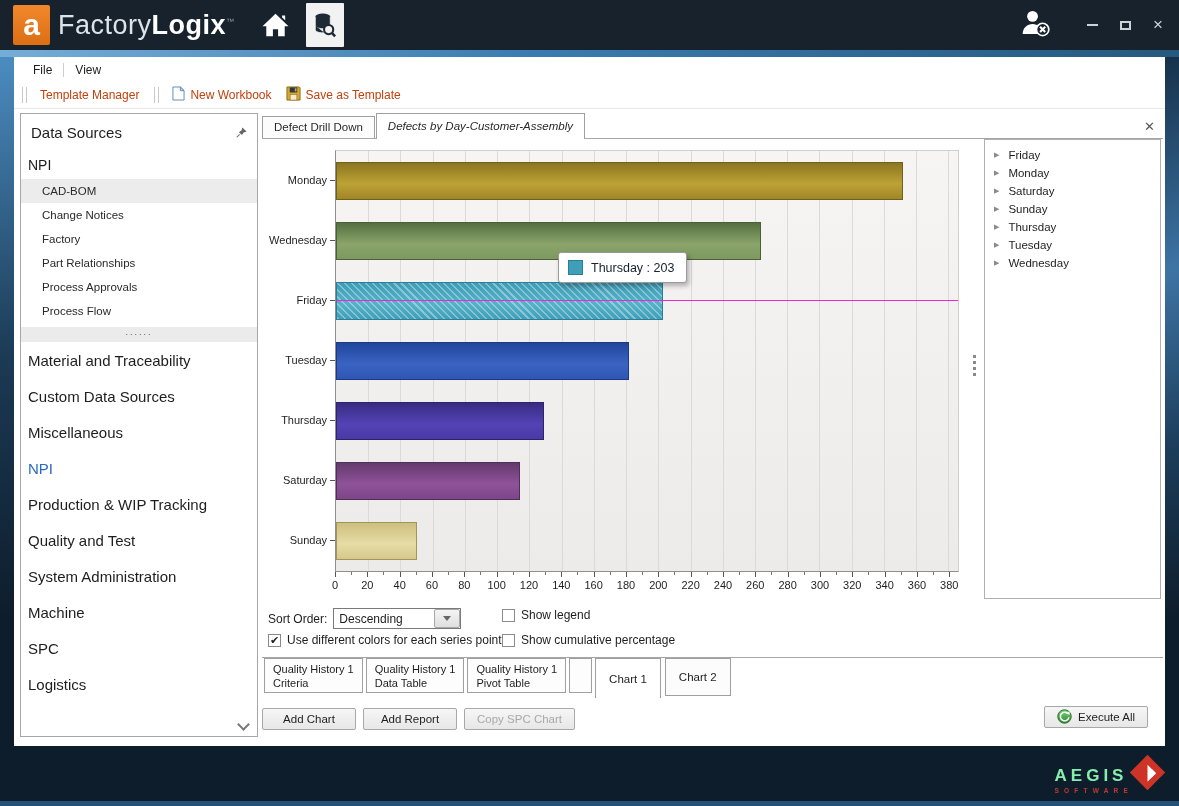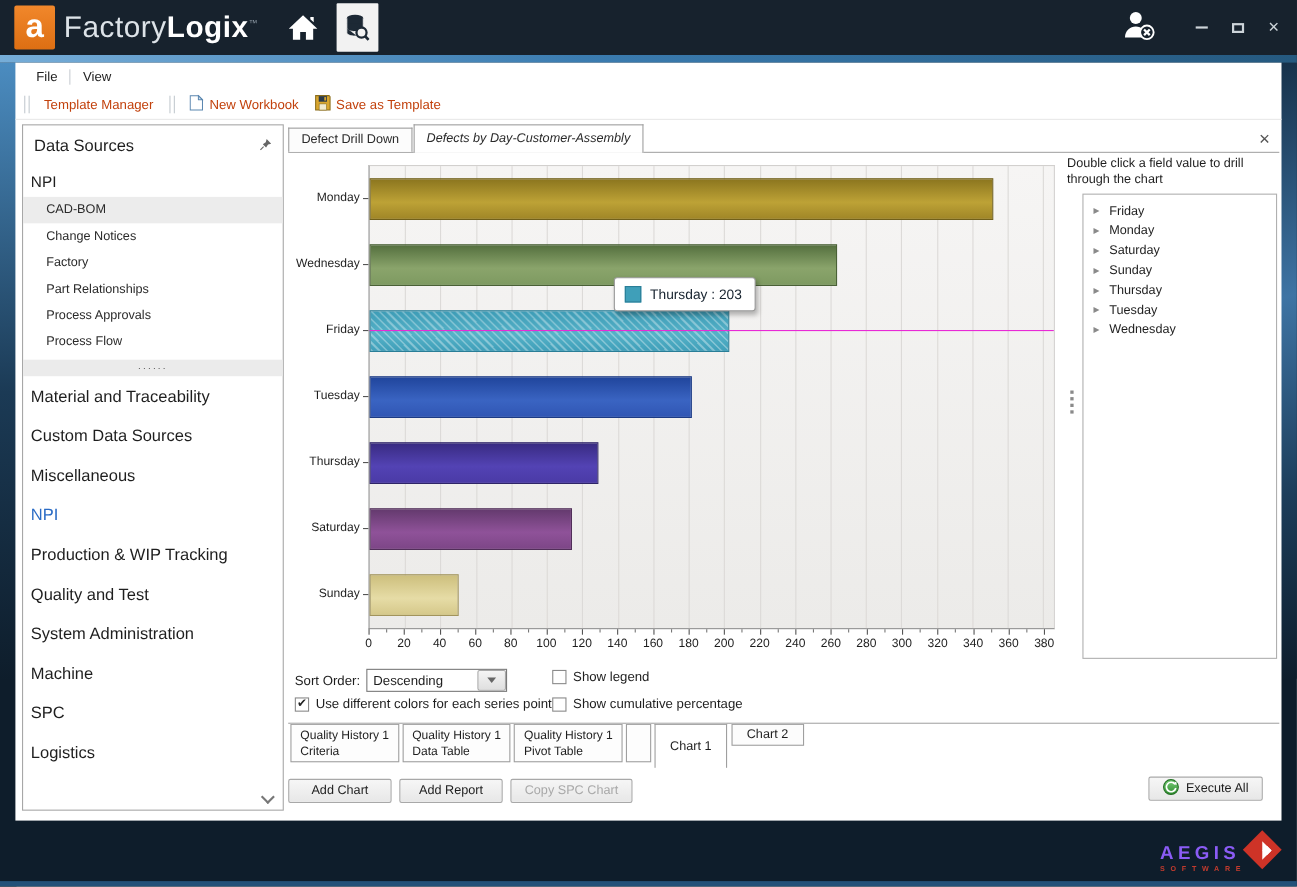--- a/index.html
+++ b/index.html
@@ -106,32 +106,32 @@
   .btn-row { position:absolute; right:8px; top:30px; display:flex; gap:17px; }
   .btn { height:23px; padding:0 12px; background:linear-gradient(#f6f6f6,#e7e7e7); border:1px solid #a8a8a8; border-radius:2px;
     font-size:11.5px; color:#1e1e1e; display:flex; align-items:center; justify-content:center; }
   .btn.focus { border:1px solid #2f7fd6; outline:1px dotted #555; outline-offset:-4px; min-width:56px; }
   .btn.disabled { color:#a8a8a8; }
 
   
   .wb-tabs { height:42px; border-top:1px solid #a7a7a7; display:flex; align-items:flex-start; padding-left:2px; }
   .wb-tab { border:1px solid #9f9f9f; background:#fdfdfd; font-size:11px; color:#1e1e1e; padding:3px 8px; height:35px; margin-right:3px; line-height:14px; }
   .wb-tab.stub { width:23px; }
-  .wb-chart-tab { border:1px solid #9f9f9f; background:#fcfcfc; font-size:11.5px; color:#1e1e1e; height:20px; padding:0 13px; display:flex; align-items:center; margin-right:4px; }
+  .wb-chart-tab { border:1px solid #9f9f9f; background:#fcfcfc; font-size:11.5px; color:#1e1e1e; height:38px; padding:0 13px; display:flex; align-items:center; margin-right:4px; }
   .wb-chart-tab.active { height:40px; background:#fff; border-bottom:none; }
 
   
   .actions { flex:1; position:relative; padding-top:9px; display:flex; align-items:flex-start; }
   .actions .btn { margin-right:7px; min-width:94px; height:22px; }
   .exec-btn { position:absolute; right:8px; top:7px; height:24px; gap:6px; min-width:94px; }
 
   
   .footer-logo { position:absolute; right:19px; bottom:12px; display:flex; align-items:flex-start; }
   .aegis-txt { text-align:left; margin-top:8px; }
-  .aegis-name { color:#8b5cf6; font-size:17px; font-weight:bold; letter-spacing:4px; line-height:16px; }
+  .aegis-name { color:#86efac; font-size:17px; font-weight:bold; letter-spacing:4px; line-height:16px; }
   .aegis-sub { color:#c23b2e; font-size:6.5px; letter-spacing:5.2px; margin-top:3px; font-weight:bold; }
   .aegis-diamond { width:25px; height:25px; background:#ce3327; transform:rotate(45deg); margin-left:2px; position:relative; }
   .aegis-diamond::after { content:''; position:absolute; left:7px; top:7px; width:0; height:0;
     border-left:6px solid transparent; border-bottom:6px solid transparent; border-top:6px solid #fff; border-right:6px solid #fff; transform:rotate(0deg); }
 </style>
 </head>
 <body>
 
 <div class="bg-left-band"></div>
 <div class="bg-right-band"></div>
@@ -351,21 +351,20 @@
                 <div class="x-tick" style="left: 93.2642%;"></div>
                 <div class="x-lab" style="left: 93.2642%;">360</div>
                 <div class="x-tick minor" style="left: 95.8549%;"></div>
                 <div class="x-tick" style="left: 98.4456%;"></div>
                 <div class="x-lab" style="left: 98.4456%;">380</div>
               </div>
           </div>
         </div>
 
         <div class="drill-panel">
-          <div class="drill-header">Double click a field value to drill through the chart</div>
           <div class="drill-list" id="drillList">
               <div class="drill-item">
                 <div class="drill-arrow" style="display: inline;">▶</div>
                 <span>Friday</span>
               </div>
               <div class="drill-item">
                 <div class="drill-arrow" style="display: inline;">▶</div>
                 <span>Monday</span>
               </div>
               <div class="drill-item">

